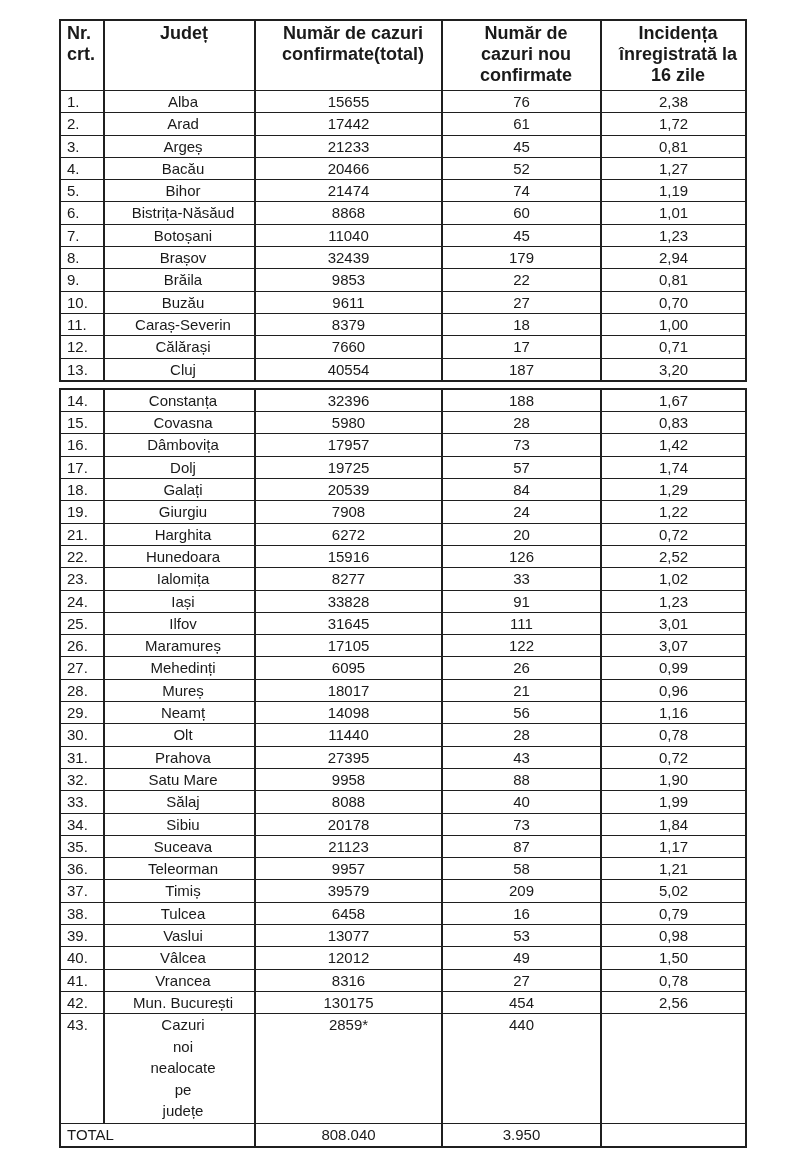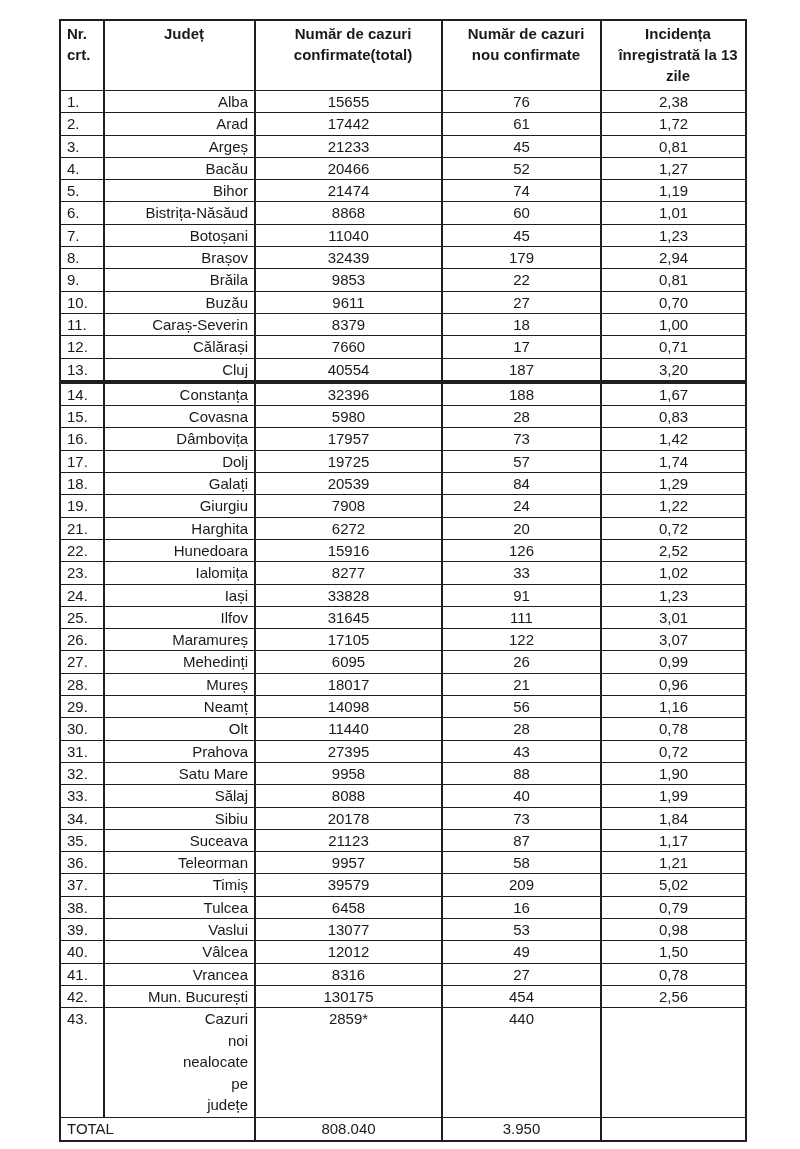--- a/index.html
+++ b/index.html
@@ -14,31 +14,31 @@
   }
   .doc {
     padding: 19px 0 0 59px;
   }
   table.tbl {
     border-collapse: collapse;
     table-layout: fixed;
     width: 686px;
     border: 2px solid #1f1f1f;
   }
-  table.tbl-b { }
+  table.tbl-b { margin-top: 6px; }
   .tbl th, .tbl td {
     border: 1px solid #1f1f1f;
     border-left-width: 2px;
     border-right-width: 2px;
     overflow: hidden;
   }
   thead th {
     border-bottom-width: 2px;
     font-weight: bold;
-    font-size: 15px;
+    font-size: 18px;
     line-height: 21px;
     vertical-align: top;
     text-align: center;
     padding: 2px 4px 4px 13px;
     background: #ffffff;
   }
   thead th.col-nr {
     text-align: left;
     padding-left: 6px;
     white-space: pre-line;
@@ -46,21 +46,21 @@
   tbody td {
     font-size: 15px;
     height: 21.3px;
     line-height: 21.3px;
     padding: 0;
     text-align: center;
     vertical-align: middle;
     background: #ffffff;
   }
   td.cell-nr   { text-align: left; padding-left: 6px; }
-  td.cell-judet{ text-align: right; padding-left: 13px; padding-right: 6px; }
+  td.cell-judet{ text-align: center; padding-left: 13px; padding-right: 6px; }
   tr.row-tall td {
     vertical-align: top;
     height: auto;
     line-height: 21.5px;
     padding-top: 0;
     padding-bottom: 1px;
   }
   .jline {
     display: flex;
     justify-content: space-between;
@@ -91,21 +91,21 @@
         <col style="width:159px">
         <col style="width:145px">
     </colgroup>
     <thead>
       <tr>
         <th class="col-nr">Nr.
 crt.</th>
         <th>Județ</th>
         <th>Număr de cazuri confirmate(total)</th>
         <th>Număr de cazuri nou confirmate</th>
-        <th>Incidența înregistrată la 13 zile</th>
+        <th>Incidența înregistrată la 16 zile</th>
       </tr>
     </thead>
     <tbody id="bodyA">
         <tr>
           <td class="cell-nr">1.</td>
           <td class="cell-judet">Alba</td>
           <td class="cell-total">15655</td>
           <td class="cell-new">76</td>
           <td class="cell-incidence">2,38</td>
         </tr>

